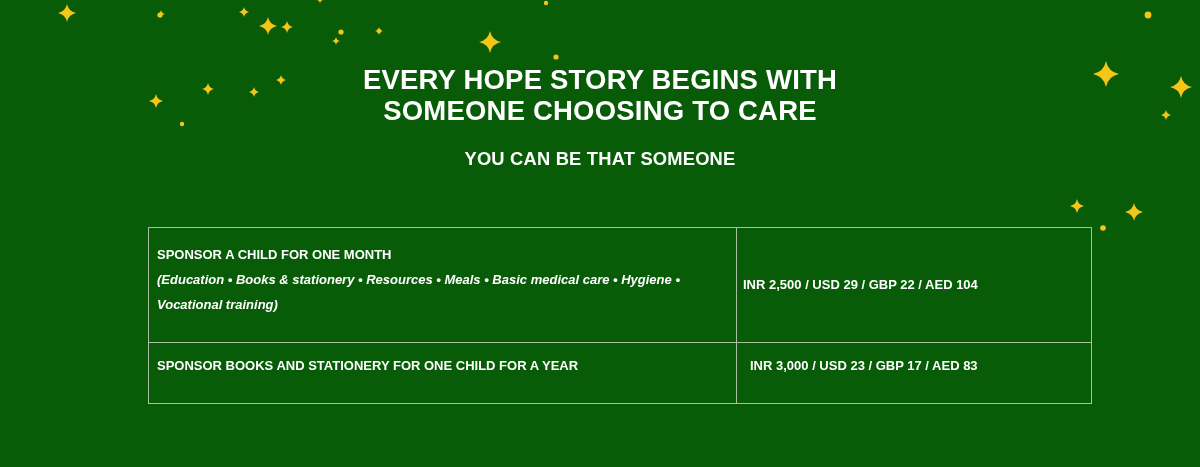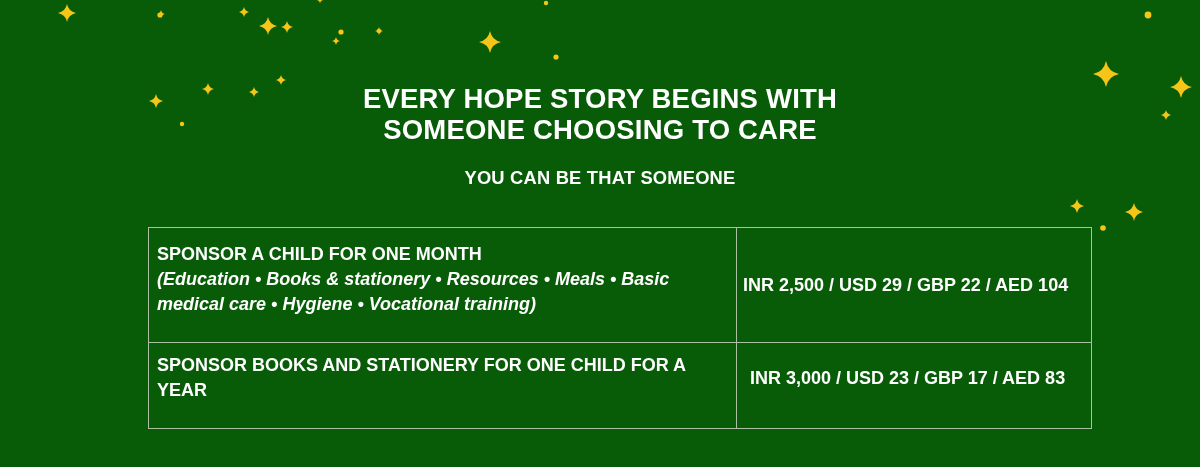--- a/index.html
+++ b/index.html
@@ -20,21 +20,21 @@
     position: absolute;
     inset: 0;
     width: 1200px;
     height: 467px;
     pointer-events: none;
   }
 
   
   .headline-block {
     position: absolute;
-    top: 83px;
+    top: 64px;
     left: 0;
     width: 1200px;
     text-align: center;
   }
   .headline {
     color: #ffffff;
     font-size: 28.5px;
     font-weight: bold;
     line-height: 31px;
     letter-spacing: 0.2px;
@@ -56,21 +56,21 @@
     position: absolute;
     left: 148px;
     top: 227px;
     width: 901px;
     border-collapse: collapse;
     table-layout: fixed;
   }
   .pricing-table td {
     border: 1px solid #a9c0a2;
     color: #ffffff;
-    font-size: 18px;
+    font-size: 13px;
     font-weight: bold;
     vertical-align: middle;
   }
   .cell-desc {
     width: 563px;
     padding: 14px 16px 16px 8px;
     line-height: 25px;
   }
   .cell-price {
     width: 338px;

